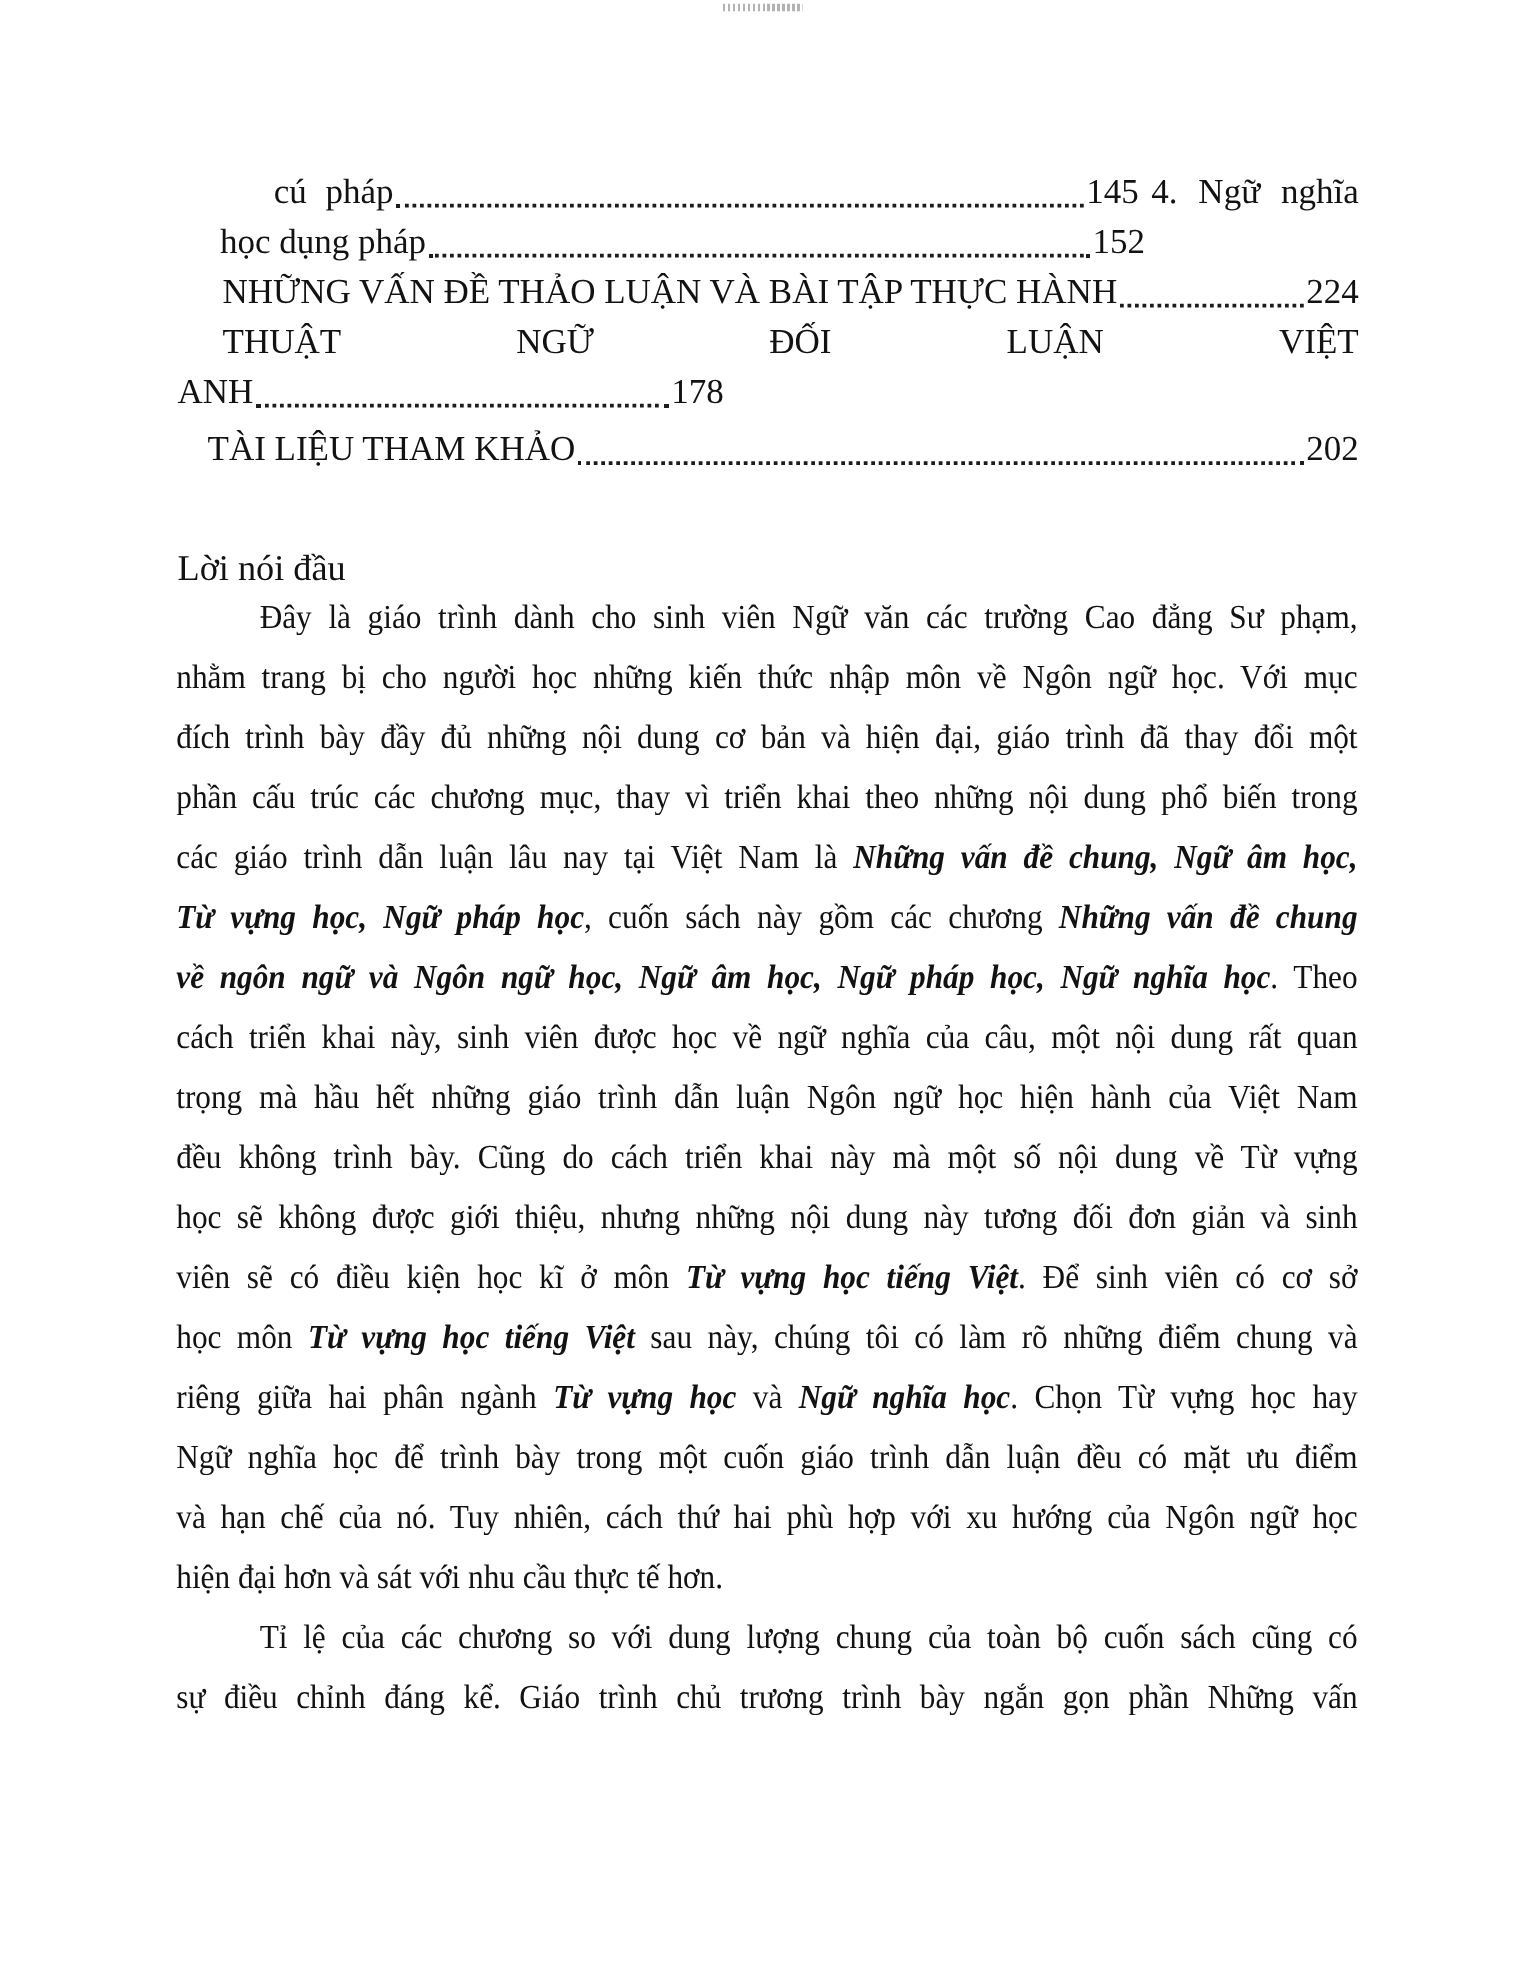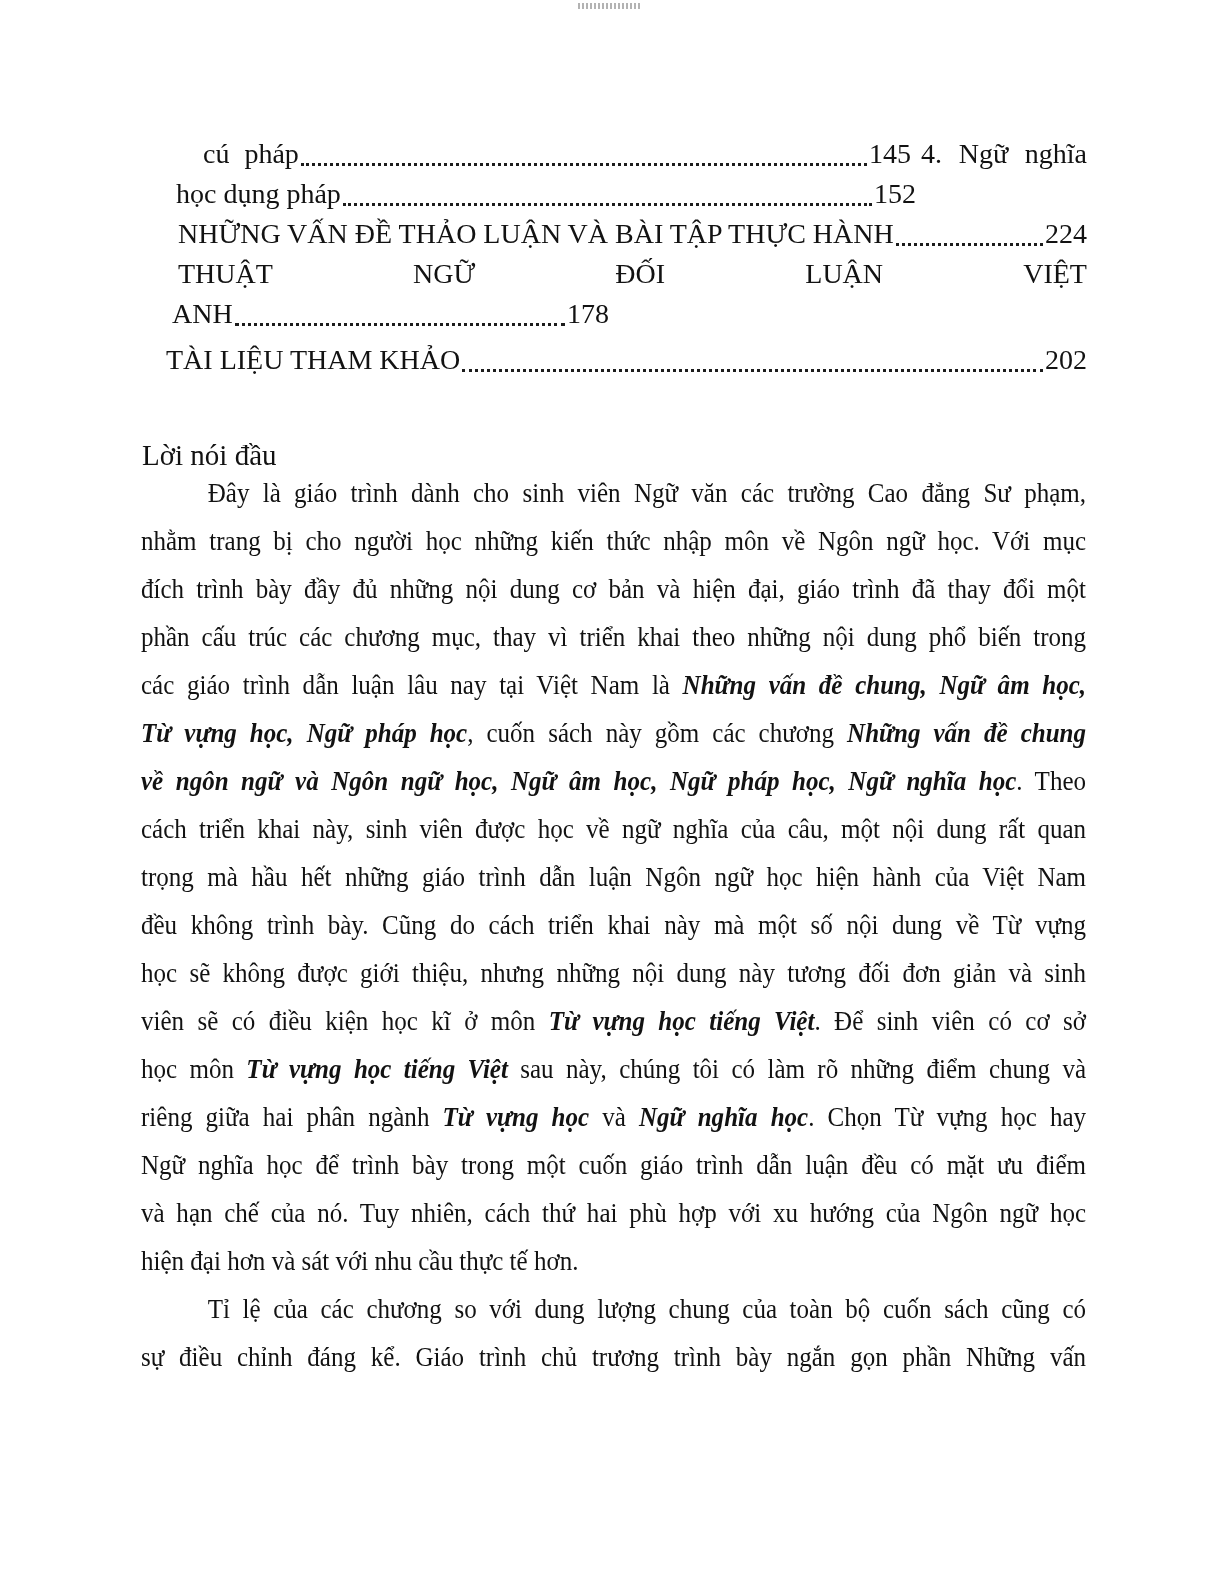--- a/index.html
+++ b/index.html
@@ -41,37 +41,37 @@
     white-space: nowrap;
   }
   .toc-line .leader {
     flex: 1 1 auto;
     align-self: flex-end;
     margin: 0 2px 8px 2px;
     border-bottom: 3.4px dotted #1c1c1c;
     min-width: 30px;
   }
   .toc-l1 { margin-left: 61px; }
-  .toc-l1 .entry-label { word-spacing: 8px; }
+  .toc-l1 .entry-label { word-spacing: 8px; margin-left: 16px; }
   .toc-tail {
     display: flex;
     justify-content: space-between;
     width: 166px;
     margin-left: 10px;
   }
   .toc-l2 { margin-left: 34px; width: 740px; justify-content: flex-end; }
   .toc-l3 { margin-left: 36px; width: 909px; }
   .toc-l4 {
     margin-left: 36px;
     width: 909px;
     display: flex;
     justify-content: space-between;
     gap: 31px;
   }
-  .toc-l5 { margin-left: 30px; width: 437px; }
+  .toc-l5 { width: 437px; }
   .toc-l6 { margin-left: 24px; width: 921px; margin-top: 6px; justify-content: flex-end; }
 
   
   .foreword-heading {
     position: absolute;
     left: 142px;
     top: 438px;
     font-size: 29px;
     line-height: 34px;
     color: #121212;

